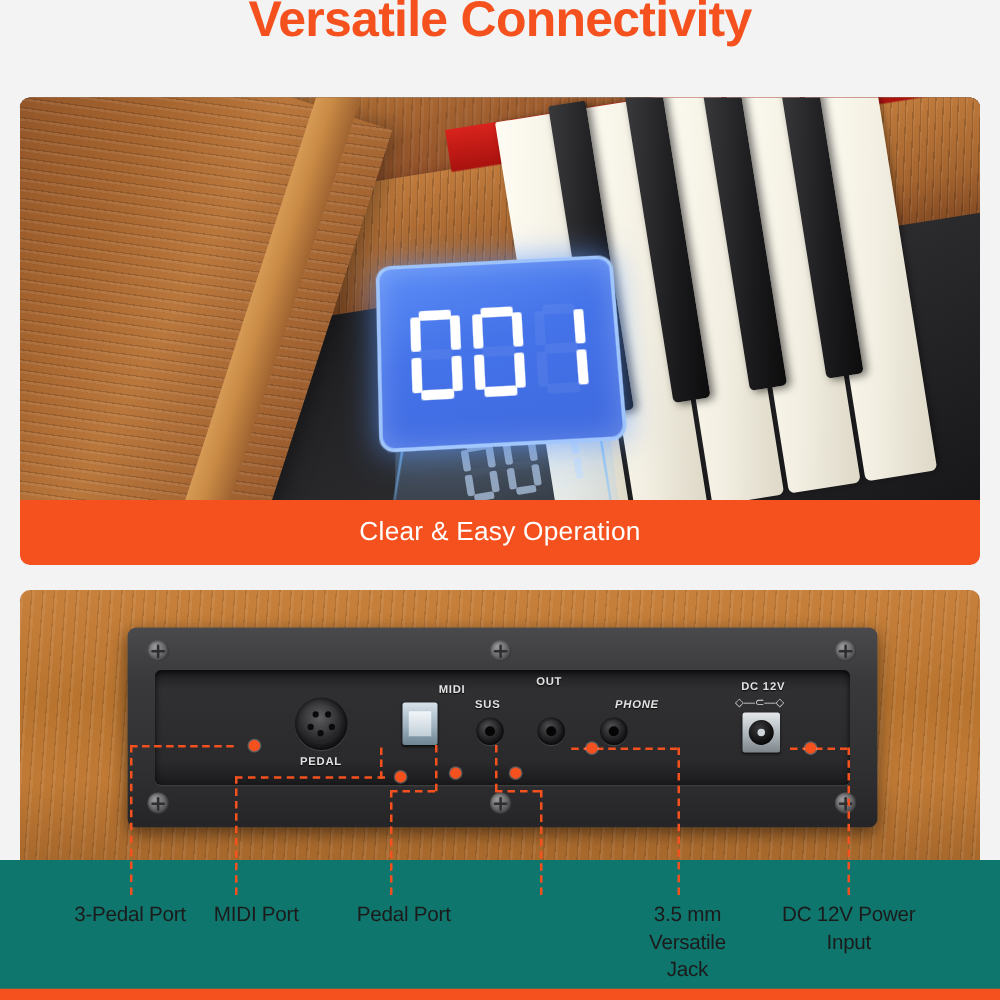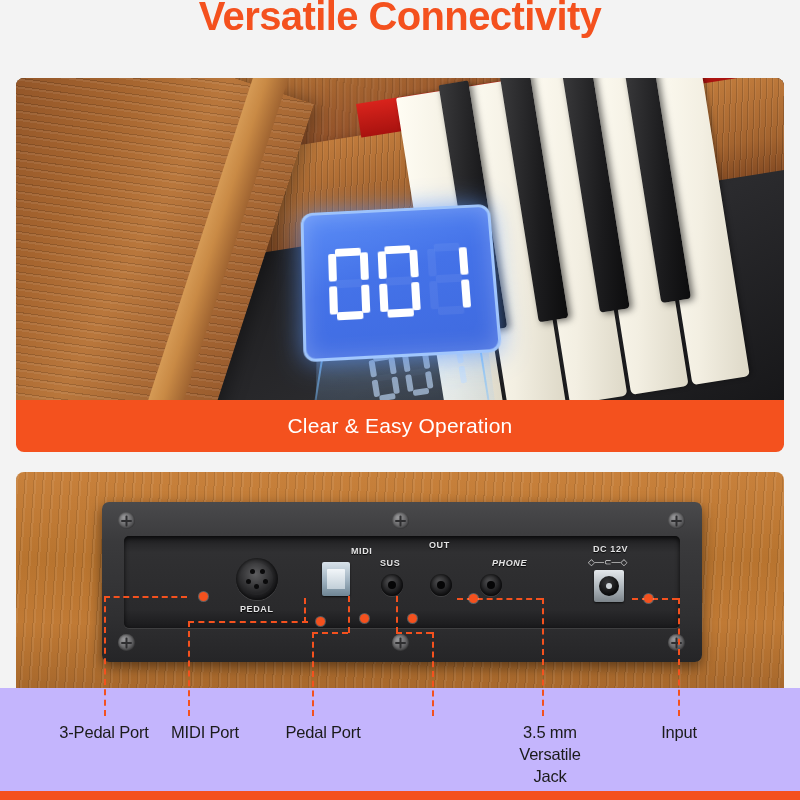--- a/index.html
+++ b/index.html
@@ -239,21 +239,21 @@
     position: absolute; width: 9px; height: 9px; border-radius: 50%;
     background: #F4511E; box-shadow: 0 0 0 1px rgba(255,255,255,.25);
     z-index: 6;
   }
   .cl-h { position: absolute; height: 0; border-top: 2px dashed #F4511E; z-index: 5; }
   .cl-v { position: absolute; width: 0; border-left: 2px dashed #F4511E; z-index: 5; }
 
   
   .label-strip {
     position: absolute; left: 0; top: 688px; width: 800px; height: 104px;
-    background: #c4b5fd;
+    background: #0f766e;
   }
   .lbl {
     position: absolute; text-align: center; color: #1b1b1b;
     font-size: 16.5px; line-height: 22px; letter-spacing: -.2px;
   }
   .bottom-strip {
     position: absolute; left: 0; top: 791px; width: 800px; height: 9px;
     background: #F4511E;
   }
 </style>
@@ -455,18 +455,19 @@
     </div>
 
 
     <div class="lbl" style="left:496px; top:33px; width:108px;">
       <div>3.5 mm</div>
       <div>Versatile</div>
       <div>Jack</div>
     </div>
 
     <div class="lbl" style="left:612px; top:33px; width:134px;">
+      <div>DC 12V Power</div>
       <div>Input</div>
     </div>
   </div>
 
   <div class="bottom-strip"></div>
 </div>
 
 </body></html>

